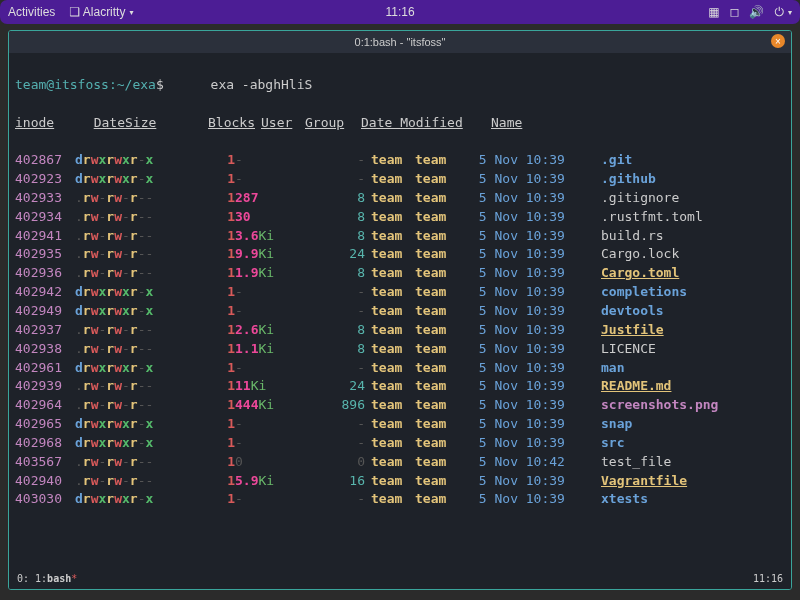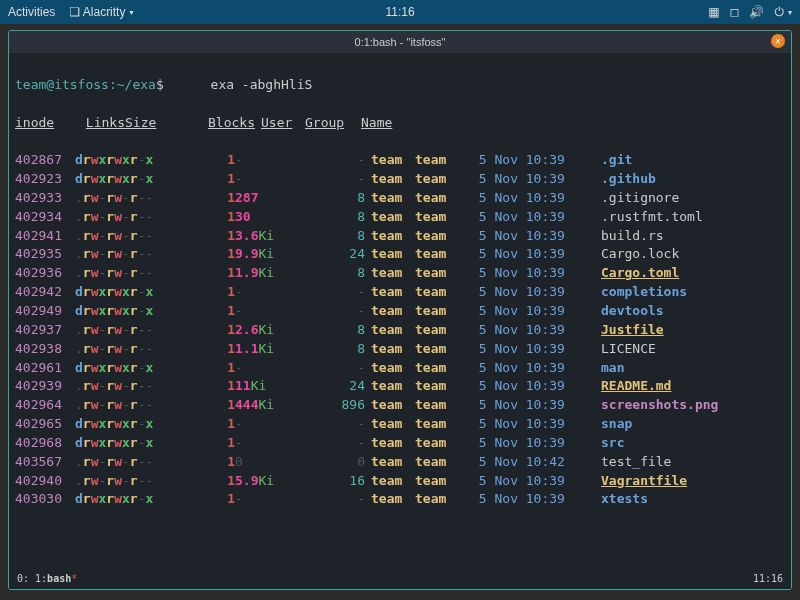--- a/index.html
+++ b/index.html
@@ -6,28 +6,29 @@
   body {
     width: 800px;
     height: 600px;
     background: #2b2b2b;
     font-family: "DejaVu Sans Mono", monospace;
     font-size: 13px;
     overflow: hidden;
   }
   .topbar {
     height: 24px;
-    background: #0c4a6e;
+    background: #4c1d95;
     color: #ddd;
     display: flex;
     align-items: center;
     padding: 0 8px;
     font-family: sans-serif;
     font-size: 12px;
     justify-content: space-between;
+    border-radius: 7px;
   }
   .topbar-left { display: flex; align-items: center; gap: 14px; }
   .topbar-right { display: flex; align-items: center; gap: 10px; }
   .topbar-center { position: absolute; left: 50%; transform: translateX(-50%); }
   .tri { font-size: 8px; margin-left:4px; vertical-align: middle;}
   .window {
     margin: 6px 8px 4px 8px;
     border: 1px solid #3aa59b;
     border-radius: 3px;
     background: #1e2229;
@@ -146,25 +147,26 @@
 <div class="window">
   <div class="titlebar">
     <span>0:1:bash - "itsfoss"</span>
     <span class="closebtn">×</span>
   </div>
 
   <div class="term">
 <div><span class="prompt-user">team</span><span class="prompt-user">@</span><span class="prompt-user">itsfoss</span><span class="prompt-path">:</span><span class="prompt-path">~/exa</span><span class="prompt-sym">$</span> <span class="cmd">exa -abghHliS</span></div>
 <div class="row hdrrow">
   <span class="col-inode">inode</span>
-  <span class="col-links">Links</span>
+  <span class="col-links">Date</span>
   <span class="col-size">Size</span>
   <span class="col-blocks">Blocks</span>
   <span class="col-user">User</span>
   <span class="col-group">Group</span>
+  <span class="col-date">Date Modified</span>
   <span class="col-name">Name</span>
 </div>
 <div class="rows" id="rows"><div class="row"><span class="col-inode">402867</span><span class="col-perm"><span class="p-d">d</span><span class="p-r">r</span><span class="p-w">w</span><span class="p-x">x</span><span class="p-r">r</span><span class="p-w">w</span><span class="p-x">x</span><span class="p-r">r</span><span class="p-dash">-</span><span class="p-x">x</span></span><span class="col-links">1</span><span class="col-size"><span class="sz-dash">-</span></span><span class="col-blocks"><span class="blk-dash">-</span></span><span class="col-user">team</span><span class="col-group">team</span><span class="col-date"> 5 Nov 10:39</span><span class="col-name"><span class="nm-dir">.git</span></span></div><div class="row"><span class="col-inode">402923</span><span class="col-perm"><span class="p-d">d</span><span class="p-r">r</span><span class="p-w">w</span><span class="p-x">x</span><span class="p-r">r</span><span class="p-w">w</span><span class="p-x">x</span><span class="p-r">r</span><span class="p-dash">-</span><span class="p-x">x</span></span><span class="col-links">1</span><span class="col-size"><span class="sz-dash">-</span></span><span class="col-blocks"><span class="blk-dash">-</span></span><span class="col-user">team</span><span class="col-group">team</span><span class="col-date"> 5 Nov 10:39</span><span class="col-name"><span class="nm-dir">.github</span></span></div><div class="row"><span class="col-inode">402933</span><span class="col-perm"><span class="p-dot">.</span><span class="p-r">r</span><span class="p-w">w</span><span class="p-dash">-</span><span class="p-r">r</span><span class="p-w">w</span><span class="p-dash">-</span><span class="p-r">r</span><span class="p-dash">-</span><span class="p-dash">-</span></span><span class="col-links">1</span><span class="col-size"><span class="sz-num">287</span><span class="sz-unit"></span></span><span class="col-blocks">8</span><span class="col-user">team</span><span class="col-group">team</span><span class="col-date"> 5 Nov 10:39</span><span class="col-name"><span class="nm-file">.gitignore</span></span></div><div class="row"><span class="col-inode">402934</span><span class="col-perm"><span class="p-dot">.</span><span class="p-r">r</span><span class="p-w">w</span><span class="p-dash">-</span><span class="p-r">r</span><span class="p-w">w</span><span class="p-dash">-</span><span class="p-r">r</span><span class="p-dash">-</span><span class="p-dash">-</span></span><span class="col-links">1</span><span class="col-size"><span class="sz-num">30</span><span class="sz-unit"></span></span><span class="col-blocks">8</span><span class="col-user">team</span><span class="col-group">team</span><span class="col-date"> 5 Nov 10:39</span><span class="col-name"><span class="nm-file">.rustfmt.toml</span></span></div><div class="row"><span class="col-inode">402941</span><span class="col-perm"><span class="p-dot">.</span><span class="p-r">r</span><span class="p-w">w</span><span class="p-dash">-</span><span class="p-r">r</span><span class="p-w">w</span><span class="p-dash">-</span><span class="p-r">r</span><span class="p-dash">-</span><span class="p-dash">-</span></span><span class="col-links">1</span><span class="col-size"><span class="sz-num">3.6</span><span class="sz-unit">Ki</span></span><span class="col-blocks">8</span><span class="col-user">team</span><span class="col-group">team</span><span class="col-date"> 5 Nov 10:39</span><span class="col-name"><span class="nm-file">build.rs</span></span></div><div class="row"><span class="col-inode">402935</span><span class="col-perm"><span class="p-dot">.</span><span class="p-r">r</span><span class="p-w">w</span><span class="p-dash">-</span><span class="p-r">r</span><span class="p-w">w</span><span class="p-dash">-</span><span class="p-r">r</span><span class="p-dash">-</span><span class="p-dash">-</span></span><span class="col-links">1</span><span class="col-size"><span class="sz-num">9.9</span><span class="sz-unit">Ki</span></span><span class="col-blocks">24</span><span class="col-user">team</span><span class="col-group">team</span><span class="col-date"> 5 Nov 10:39</span><span class="col-name"><span class="nm-file">Cargo.lock</span></span></div><div class="row"><span class="col-inode">402936</span><span class="col-perm"><span class="p-dot">.</span><span class="p-r">r</span><span class="p-w">w</span><span class="p-dash">-</span><span class="p-r">r</span><span class="p-w">w</span><span class="p-dash">-</span><span class="p-r">r</span><span class="p-dash">-</span><span class="p-dash">-</span></span><span class="col-links">1</span><span class="col-size"><span class="sz-num">1.9</span><span class="sz-unit">Ki</span></span><span class="col-blocks">8</span><span class="col-user">team</span><span class="col-group">team</span><span class="col-date"> 5 Nov 10:39</span><span class="col-name"><span class="nm-link">Cargo.toml</span></span></div><div class="row"><span class="col-inode">402942</span><span class="col-perm"><span class="p-d">d</span><span class="p-r">r</span><span class="p-w">w</span><span class="p-x">x</span><span class="p-r">r</span><span class="p-w">w</span><span class="p-x">x</span><span class="p-r">r</span><span class="p-dash">-</span><span class="p-x">x</span></span><span class="col-links">1</span><span class="col-size"><span class="sz-dash">-</span></span><span class="col-blocks"><span class="blk-dash">-</span></span><span class="col-user">team</span><span class="col-group">team</span><span class="col-date"> 5 Nov 10:39</span><span class="col-name"><span class="nm-dir">completions</span></span></div><div class="row"><span class="col-inode">402949</span><span class="col-perm"><span class="p-d">d</span><span class="p-r">r</span><span class="p-w">w</span><span class="p-x">x</span><span class="p-r">r</span><span class="p-w">w</span><span class="p-x">x</span><span class="p-r">r</span><span class="p-dash">-</span><span class="p-x">x</span></span><span class="col-links">1</span><span class="col-size"><span class="sz-dash">-</span></span><span class="col-blocks"><span class="blk-dash">-</span></span><span class="col-user">team</span><span class="col-group">team</span><span class="col-date"> 5 Nov 10:39</span><span class="col-name"><span class="nm-dir">devtools</span></span></div><div class="row"><span class="col-inode">402937</span><span class="col-perm"><span class="p-dot">.</span><span class="p-r">r</span><span class="p-w">w</span><span class="p-dash">-</span><span class="p-r">r</span><span class="p-w">w</span><span class="p-dash">-</span><span class="p-r">r</span><span class="p-dash">-</span><span class="p-dash">-</span></span><span class="col-links">1</span><span class="col-size"><span class="sz-num">2.6</span><span class="sz-unit">Ki</span></span><span class="col-blocks">8</span><span class="col-user">team</span><span class="col-group">team</span><span class="col-date"> 5 Nov 10:39</span><span class="col-name"><span class="nm-link">Justfile</span></span></div><div class="row"><span class="col-inode">402938</span><span class="col-perm"><span class="p-dot">.</span><span class="p-r">r</span><span class="p-w">w</span><span class="p-dash">-</span><span class="p-r">r</span><span class="p-w">w</span><span class="p-dash">-</span><span class="p-r">r</span><span class="p-dash">-</span><span class="p-dash">-</span></span><span class="col-links">1</span><span class="col-size"><span class="sz-num">1.1</span><span class="sz-unit">Ki</span></span><span class="col-blocks">8</span><span class="col-user">team</span><span class="col-group">team</span><span class="col-date"> 5 Nov 10:39</span><span class="col-name"><span class="nm-file">LICENCE</span></span></div><div class="row"><span class="col-inode">402961</span><span class="col-perm"><span class="p-d">d</span><span class="p-r">r</span><span class="p-w">w</span><span class="p-x">x</span><span class="p-r">r</span><span class="p-w">w</span><span class="p-x">x</span><span class="p-r">r</span><span class="p-dash">-</span><span class="p-x">x</span></span><span class="col-links">1</span><span class="col-size"><span class="sz-dash">-</span></span><span class="col-blocks"><span class="blk-dash">-</span></span><span class="col-user">team</span><span class="col-group">team</span><span class="col-date"> 5 Nov 10:39</span><span class="col-name"><span class="nm-dir">man</span></span></div><div class="row"><span class="col-inode">402939</span><span class="col-perm"><span class="p-dot">.</span><span class="p-r">r</span><span class="p-w">w</span><span class="p-dash">-</span><span class="p-r">r</span><span class="p-w">w</span><span class="p-dash">-</span><span class="p-r">r</span><span class="p-dash">-</span><span class="p-dash">-</span></span><span class="col-links">1</span><span class="col-size"><span class="sz-num">11</span><span class="sz-unit">Ki</span></span><span class="col-blocks">24</span><span class="col-user">team</span><span class="col-group">team</span><span class="col-date"> 5 Nov 10:39</span><span class="col-name"><span class="nm-link">README.md</span></span></div><div class="row"><span class="col-inode">402964</span><span class="col-perm"><span class="p-dot">.</span><span class="p-r">r</span><span class="p-w">w</span><span class="p-dash">-</span><span class="p-r">r</span><span class="p-w">w</span><span class="p-dash">-</span><span class="p-r">r</span><span class="p-dash">-</span><span class="p-dash">-</span></span><span class="col-links">1</span><span class="col-size"><span class="sz-num">444</span><span class="sz-unit">Ki</span></span><span class="col-blocks">896</span><span class="col-user">team</span><span class="col-group">team</span><span class="col-date"> 5 Nov 10:39</span><span class="col-name"><span class="nm-img">screenshots.png</span></span></div><div class="row"><span class="col-inode">402965</span><span class="col-perm"><span class="p-d">d</span><span class="p-r">r</span><span class="p-w">w</span><span class="p-x">x</span><span class="p-r">r</span><span class="p-w">w</span><span class="p-x">x</span><span class="p-r">r</span><span class="p-dash">-</span><span class="p-x">x</span></span><span class="col-links">1</span><span class="col-size"><span class="sz-dash">-</span></span><span class="col-blocks"><span class="blk-dash">-</span></span><span class="col-user">team</span><span class="col-group">team</span><span class="col-date"> 5 Nov 10:39</span><span class="col-name"><span class="nm-dir">snap</span></span></div><div class="row"><span class="col-inode">402968</span><span class="col-perm"><span class="p-d">d</span><span class="p-r">r</span><span class="p-w">w</span><span class="p-x">x</span><span class="p-r">r</span><span class="p-w">w</span><span class="p-x">x</span><span class="p-r">r</span><span class="p-dash">-</span><span class="p-x">x</span></span><span class="col-links">1</span><span class="col-size"><span class="sz-dash">-</span></span><span class="col-blocks"><span class="blk-dash">-</span></span><span class="col-user">team</span><span class="col-group">team</span><span class="col-date"> 5 Nov 10:39</span><span class="col-name"><span class="nm-dir">src</span></span></div><div class="row"><span class="col-inode">403567</span><span class="col-perm"><span class="p-dot">.</span><span class="p-r">r</span><span class="p-w">w</span><span class="p-dash">-</span><span class="p-r">r</span><span class="p-w">w</span><span class="p-dash">-</span><span class="p-r">r</span><span class="p-dash">-</span><span class="p-dash">-</span></span><span class="col-links">1</span><span class="col-size"><span class="sz-zero">0</span></span><span class="col-blocks"><span class="blk-dash">0</span></span><span class="col-user">team</span><span class="col-group">team</span><span class="col-date"> 5 Nov 10:42</span><span class="col-name"><span class="nm-file">test_file</span></span></div><div class="row"><span class="col-inode">402940</span><span class="col-perm"><span class="p-dot">.</span><span class="p-r">r</span><span class="p-w">w</span><span class="p-dash">-</span><span class="p-r">r</span><span class="p-w">w</span><span class="p-dash">-</span><span class="p-r">r</span><span class="p-dash">-</span><span class="p-dash">-</span></span><span class="col-links">1</span><span class="col-size"><span class="sz-num">5.9</span><span class="sz-unit">Ki</span></span><span class="col-blocks">16</span><span class="col-user">team</span><span class="col-group">team</span><span class="col-date"> 5 Nov 10:39</span><span class="col-name"><span class="nm-link">Vagrantfile</span></span></div><div class="row"><span class="col-inode">403030</span><span class="col-perm"><span class="p-d">d</span><span class="p-r">r</span><span class="p-w">w</span><span class="p-x">x</span><span class="p-r">r</span><span class="p-w">w</span><span class="p-x">x</span><span class="p-r">r</span><span class="p-dash">-</span><span class="p-x">x</span></span><span class="col-links">1</span><span class="col-size"><span class="sz-dash">-</span></span><span class="col-blocks"><span class="blk-dash">-</span></span><span class="col-user">team</span><span class="col-group">team</span><span class="col-date"> 5 Nov 10:39</span><span class="col-name"><span class="nm-dir">xtests</span></span></div></div>
   </div>
 
   <div class="statusbar">
     <span><span>0:  1:</span><span class="bash">bash</span><span class="star">*</span></span>
     <span>11:16</span>
   </div>
 </div>

